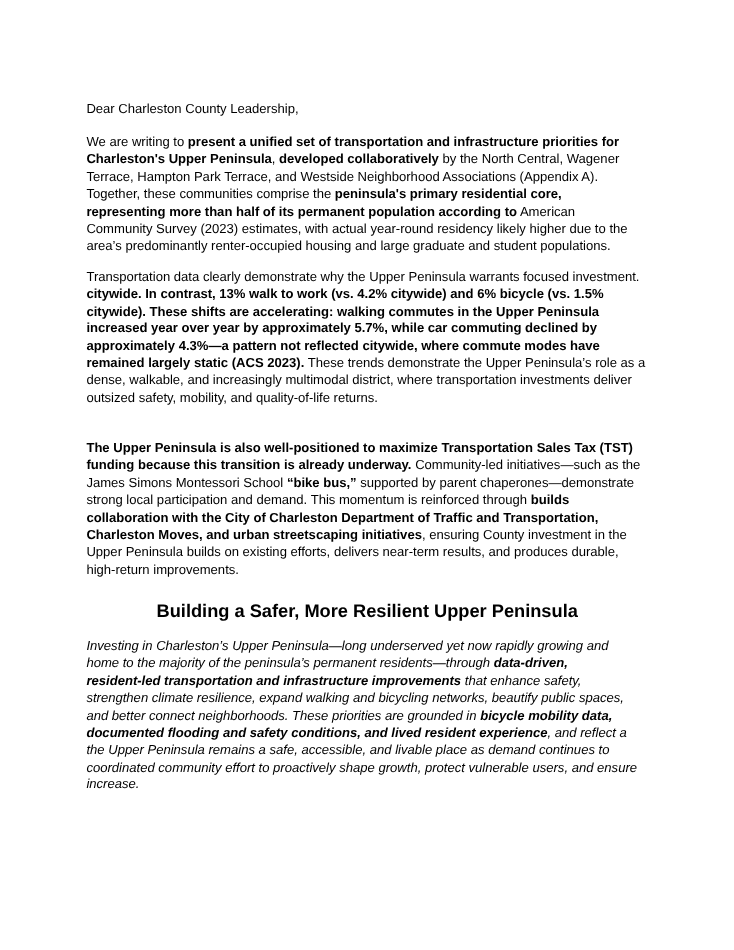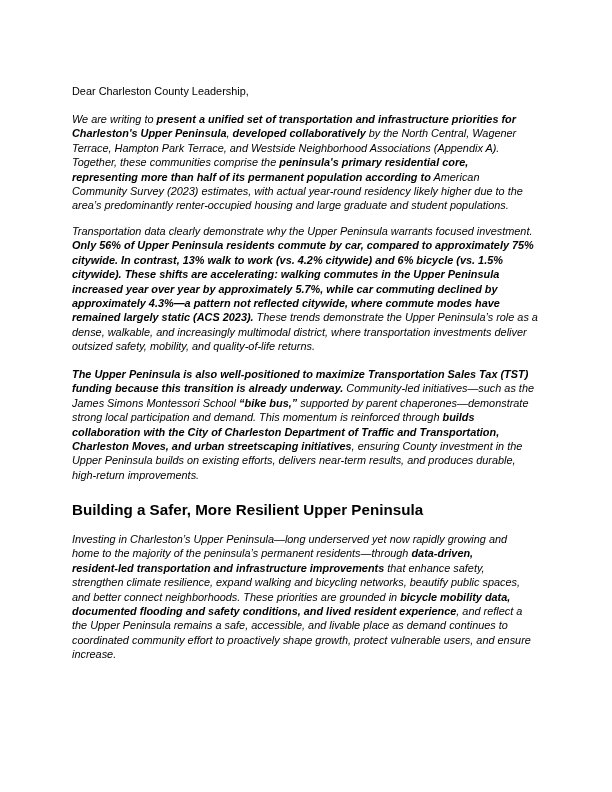--- a/index.html
+++ b/index.html
@@ -22,31 +22,32 @@
       background: #ffffff;
     }
     .block {
       position: absolute;
       left: 72px;
       width: 480px;
       font-size: 10.9px;
       line-height: 14.4px;
       white-space: nowrap;
     }
-    .line { display: block; height: 14.4px; font-style: italic; }
+    .line { display: block; height: 14.4px; }
     .salutation { top: 84px; }
     .p1 { top: 112px; }
     .p2 { top: 224px; }
     .p3 { top: 367px; }
     .p4 { top: 532px; font-style: italic; }
     .heading {
       position: absolute;
       left: 72px;
       width: 468px;
       top: 500px;
+      text-align: center;
       font-size: 15.2px;
       line-height: 20px;
       font-weight: bold;
       white-space: nowrap;
     }
     b { font-weight: bold; }
   </style>
 </head>
 <body>
 
@@ -57,21 +58,20 @@
       <span class="line"><span>We are writing to </span><b>present a unified set of transportation and infrastructure priorities for</b></span>
       <span class="line"><b>Charleston's Upper Peninsula</b><span>, </span><b>developed collaboratively</b><span> by the North Central, Wagener</span></span>
       <span class="line"><span>Terrace, Hampton Park Terrace, and Westside Neighborhood Associations (Appendix A).</span></span>
       <span class="line"><span>Together, these communities comprise the </span><b>peninsula's primary residential core,</b></span>
       <span class="line"><b>representing more than half of its permanent population according to</b><span> American</span></span>
       <span class="line"><span>Community Survey (2023) estimates, with actual year-round residency likely higher due to the</span></span>
       <span class="line"><span>area’s predominantly renter-occupied housing and large graduate and student populations.</span></span>
     </div>
   <div class="block p2">
       <span class="line"><span>Transportation data clearly demonstrate why the Upper Peninsula warrants focused investment.</span></span>
-      <span class="line"><b>Only 56% of Upper Peninsula residents commute by car, compared to approximately 75%</b></span>
       <span class="line"><b>citywide. In contrast, 13% walk to work (vs. 4.2% citywide) and 6% bicycle (vs. 1.5%</b></span>
       <span class="line"><b>citywide). These shifts are accelerating: walking commutes in the Upper Peninsula</b></span>
       <span class="line"><b>increased year over year by approximately 5.7%, while car commuting declined by</b></span>
       <span class="line"><b>approximately 4.3%—a pattern not reflected citywide, where commute modes have</b></span>
       <span class="line"><b>remained largely static (ACS 2023).</b><span> These trends demonstrate the Upper Peninsula’s role as a</span></span>
       <span class="line"><span>dense, walkable, and increasingly multimodal district, where transportation investments deliver</span></span>
       <span class="line"><span>outsized safety, mobility, and quality-of-life returns.</span></span>
     </div>
   <div class="block p3">
       <span class="line"><b>The Upper Peninsula is also well-positioned to maximize Transportation Sales Tax (TST)</b></span>

